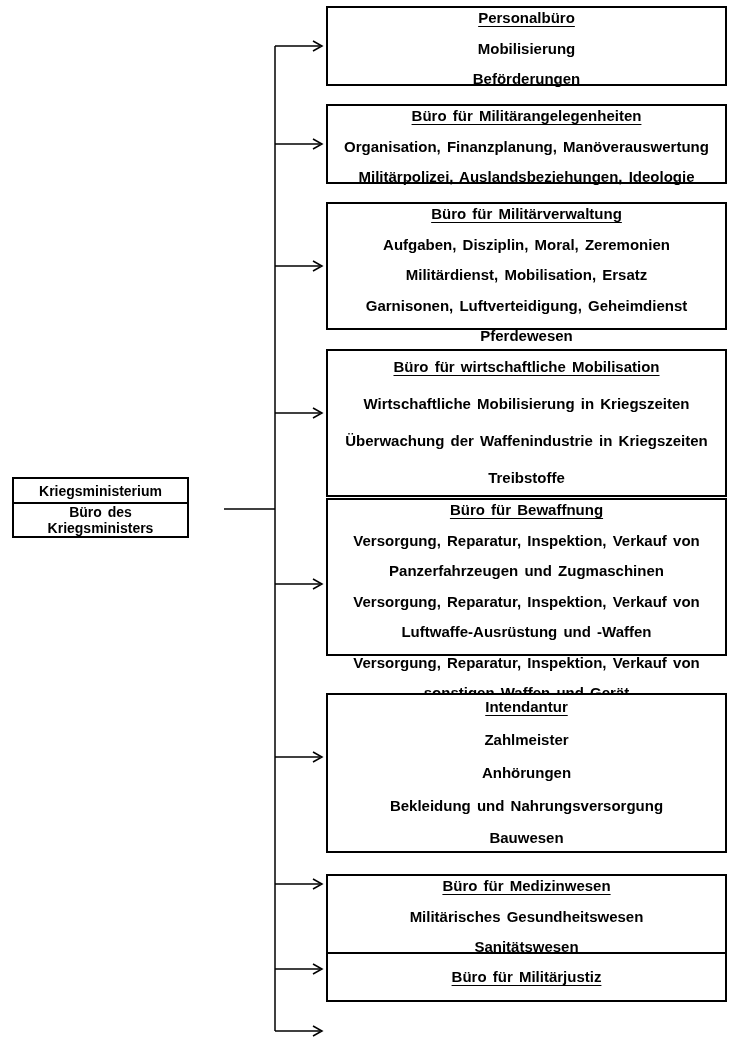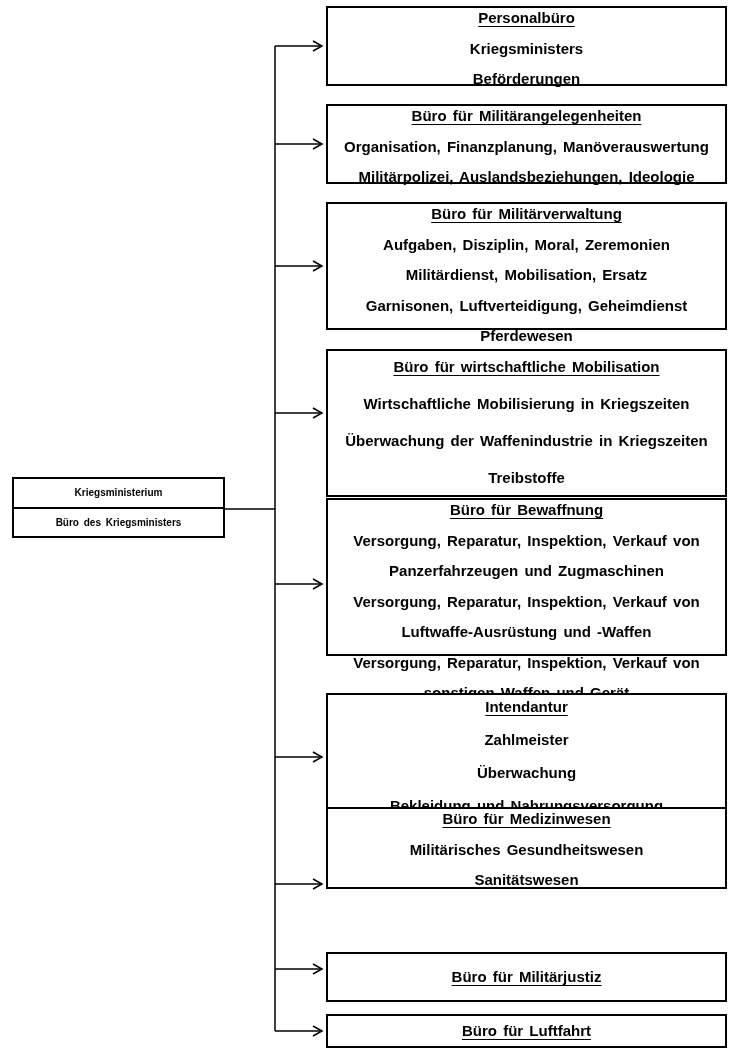--- a/index.html
+++ b/index.html
@@ -40,27 +40,27 @@
     padding: 2px 4px;
     gap: 14px;
   }
   .dept .t {
     text-decoration: underline;
     text-underline-offset: 3px;
   }
   .root-box {
     position: absolute;
     left: 12px; top: 477px;
-    width: 213px; height: 61px;
+    width: 177px; height: 61px;
     border: 2px solid #000000;
     box-sizing: border-box;
     background: #ffffff;
     display: flex;
     flex-direction: column;
-    font-size: 10px;
+    font-size: 14px;
     text-align: center;
     word-spacing: 2px;
   }
   .root-box .cell {
     flex: 1;
     display: flex;
     align-items: center;
     justify-content: center;
   }
   .root-box .cell.bottom {
@@ -116,21 +116,21 @@
     </g>
   </svg>
 
   <div class="root-box">
     <div class="cell top">Kriegsministerium</div>
     <div class="cell bottom">Büro des Kriegsministers</div>
   </div>
 
   <div class="dept" style="top:6px;height:80px">
     <div class="t">Personalbüro</div>
-    <div class="l">Kriegsministers</div>
+    <div class="l">Mobilisierung</div>
     <div class="l">Beförderungen</div>
   </div>
 
   <div class="dept" style="top:104px;height:80px">
     <div class="t">Büro für Militärangelegenheiten</div>
     <div class="l">Organisation, Finanzplanung, Manöverauswertung</div>
     <div class="l">Militärpolizei, Auslandsbeziehungen, Ideologie</div>
   </div>
 
   <div class="dept" style="top:202px;height:128px">
@@ -154,32 +154,29 @@
     <div class="l">Panzerfahrzeugen und Zugmaschinen</div>
     <div class="l">Versorgung, Reparatur, Inspektion, Verkauf von</div>
     <div class="l">Luftwaffe-Ausrüstung und -Waffen</div>
     <div class="l">Versorgung, Reparatur, Inspektion, Verkauf von</div>
     <div class="l">sonstigen Waffen und Gerät</div>
   </div>
 
   <div class="dept" style="top:693px;height:160px">
     <div class="t">Intendantur</div>
     <div class="l">Zahlmeister</div>
-    <div class="l">Überwachung</div>
+    <div class="l">Anhörungen</div>
     <div class="l">Bekleidung und Nahrungsversorgung</div>
     <div class="l">Bauwesen</div>
   </div>
 
-  <div class="dept" style="top:807px;height:82px">
+  <div class="dept" style="top:874px;height:82px">
     <div class="t">Büro für Medizinwesen</div>
     <div class="l">Militärisches Gesundheitswesen</div>
     <div class="l">Sanitätswesen</div>
   </div>
 
   <div class="dept" style="top:952px;height:50px">
     <div class="t">Büro für Militärjustiz</div>
   </div>
 
-  <div class="dept" style="top:1014px;height:34px">
-    <div class="t">Büro für Luftfahrt</div>
-  </div>
 
 </div>
 
 </body></html>

